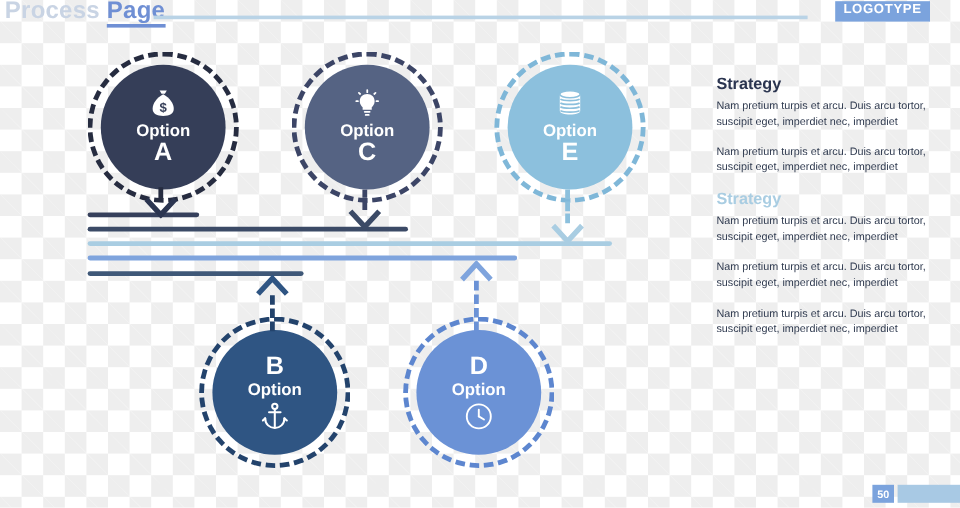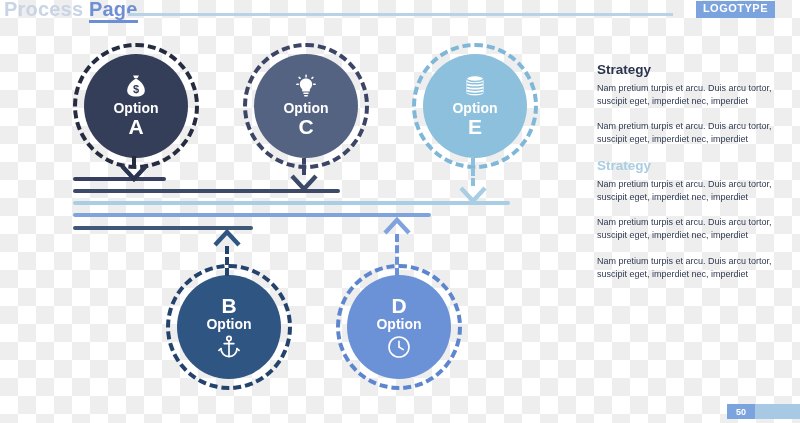--- a/index.html
+++ b/index.html
@@ -69,21 +69,21 @@
     left: 748px;
     top: 404px;
     width: 52px;
     height: 15px;
     background: #a8c9e4;
   }
   #page-number {
     position: absolute;
     left: 727px;
     top: 404px;
-    width: 28px;
+    width: 18px;
     height: 15px;
     background: #7ba3dd;
     color: #ffffff;
     font-size: 9px;
     font-weight: bold;
     display: flex;
     align-items: center;
     justify-content: center;
   }
 

